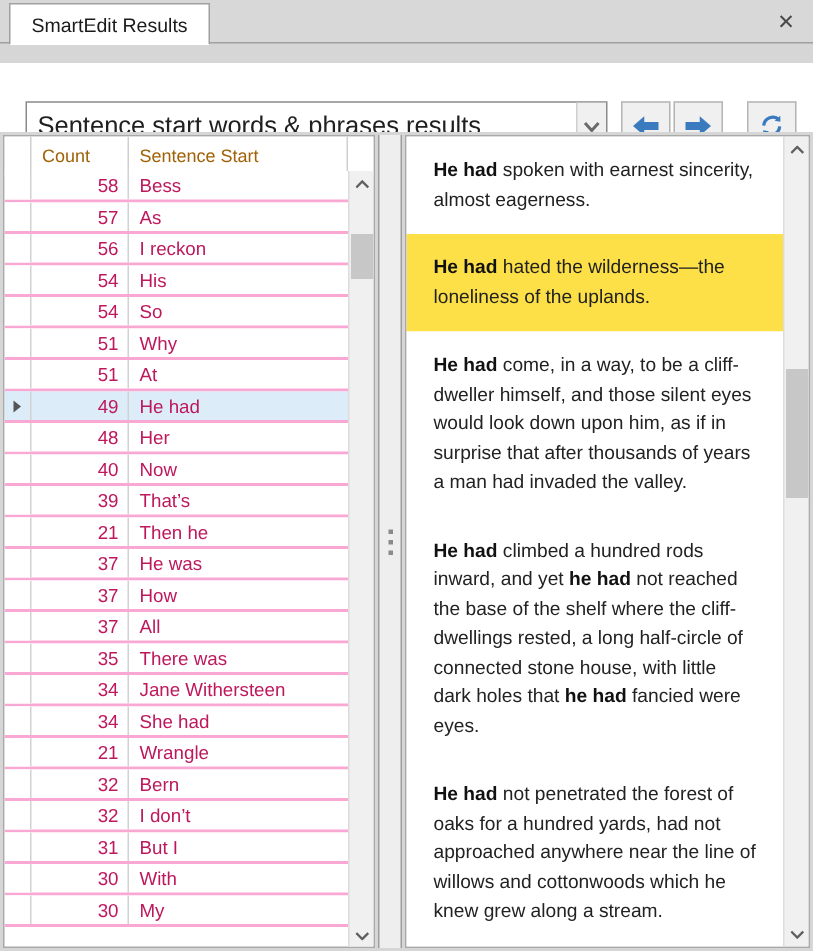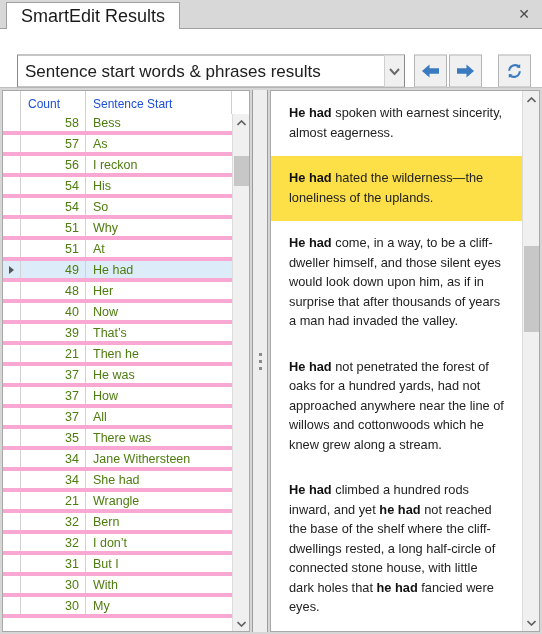--- a/index.html
+++ b/index.html
@@ -31,38 +31,38 @@
   .tab {
     position: absolute;
     left: 6px; top: 2px;
     height: 28px;
     padding: 0 14px;
     background: #ffffff;
     border: 1px solid #a0a0a0;
     border-bottom: 1px solid #ffffff;
     display: flex;
     align-items: center;
-    font-size: 18px;
+    font-size: 13px;
     color: #1a1a1a;
     white-space: nowrap;
   }
   .tab-close {
     position: absolute;
     right: 8px; top: 4px;
     width: 20px; height: 20px;
     display: flex; align-items: center; justify-content: center;
     font-size: 14px;
     color: #4a4a4a;
     cursor: pointer;
   }
 
   
   .toolbar {
     position: absolute;
-    left: 0; top: 29px;
+    left: 0; top: 42px;
     width: 542px; height: 59px;
     background: #ffffff;
     border-bottom: 1px solid #bfbfbf;
   }
   .combo {
     position: absolute;
     left: 17px; top: 42px;
     width: 388px; height: 33px;
     transform: translateY(-50%);
     border: 1px solid #8a8a8a;
@@ -120,21 +120,21 @@
     overflow: hidden;
   }
   .grid-header {
     position: absolute;
     left: 0; top: 0;
     width: 246px; height: 27px;
     background: #ffffff;
     border-bottom: 1px solid #bdbdbd;
     display: flex;
     font-size: 12px;
-    color: #1d4ed8;
+    color: #a16207;
   }
   .gh-cell {
     display: flex;
     align-items: center;
     border-right: 1px solid #cfcfcf;
     padding-left: 7px;
     white-space: nowrap;
   }
   .gh-rowmark { width: 18px; padding-left: 0; }
   .gh-count   { width: 65px; }
@@ -143,23 +143,23 @@
   .grid-rows {
     position: absolute;
     left: 0; top: 23px;
     width: 229px;
     height: 518px;
     overflow: hidden;
   }
   .row {
     display: flex;
     height: 21px;
-    border-bottom: 4px solid #f9a8d4;
+    border-bottom: 2px solid #f9a8d4;
     font-size: 12.5px;
-    color: #4d7c0f;
+    color: #be185d;
     background: #ffffff;
   }
   .row.sel { background: #dcedf9; }
   .cell-mark {
     width: 18px;
     border-right: 1px solid #d2d2d2;
     display: flex; align-items: center; justify-content: center;
     background: #ffffff;
   }
   .row.sel .cell-mark { background: #dcedf9; }
@@ -507,22 +507,22 @@
           <i></i>
           <i></i>
         </span>
     </div>
 
     <div class="preview">
       <div class="plist" id="preview-list">
           <div class="pitem"><b>He had</b><span> spoken with earnest sincerity, almost eagerness.</span></div>
           <div class="pitem sel"><b>He had</b><span> hated the wilderness—the loneliness of the uplands.</span></div>
           <div class="pitem"><b>He had</b><span> come, in a way, to be a cliff-dweller himself, and those silent eyes would look down upon him, as if in surprise that after thousands of years a man had invaded the valley.</span></div>
+          <div class="pitem"><b>He had</b><span> climbed a hundred rods inward, and yet </span><b>he had</b><span> not reached the base of the shelf where the cliff-dwellings rested, a long half-circle of connected stone house, with little dark holes that </span><b>he had</b><span> fancied were eyes.</span></div>
           <div class="pitem"><b>He had</b><span> not penetrated the forest of oaks for a hundred yards, had not approached anywhere near the line of willows and cottonwoods which he knew grew along a stream.</span></div>
-          <div class="pitem"><b>He had</b><span> climbed a hundred rods inward, and yet </span><b>he had</b><span> not reached the base of the shelf where the cliff-dwellings rested, a long half-circle of connected stone house, with little dark holes that </span><b>he had</b><span> fancied were eyes.</span></div>
           <div class="pitem"></div>
         </div>
       <div class="pscroll">
         <div class="sb-arrow up">
           <svg width="9" height="6" viewBox="0 0 9 6">
               <path d="M0.5 5 L4.5 1 L8.5 5" fill="none" stroke="#606060" stroke-width="1.6"></path>
             </svg>
         </div>
         <div class="sb-thumb"></div>
         <div class="sb-arrow down">

